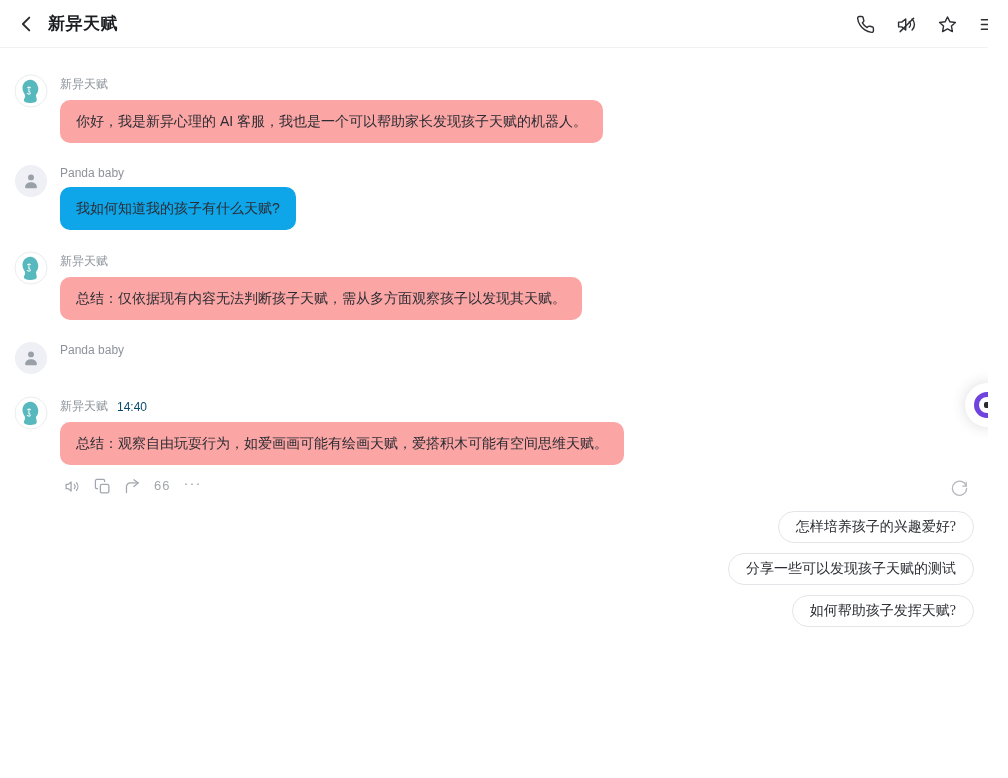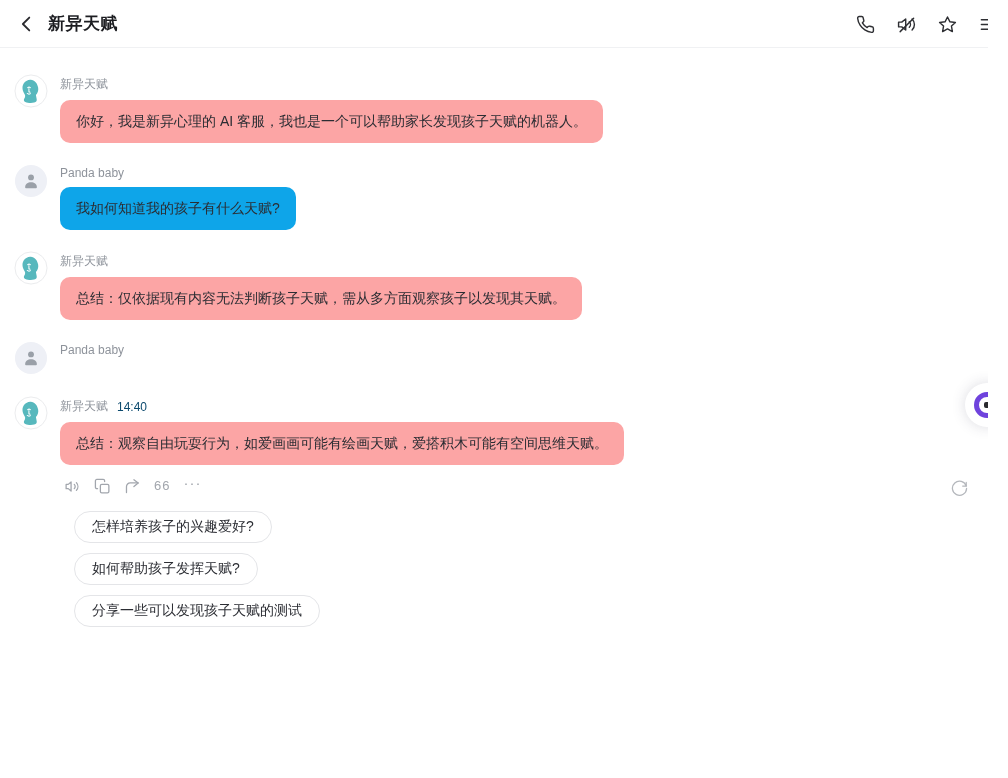--- a/index.html
+++ b/index.html
@@ -37,21 +37,21 @@
   .t-icon { width:17px; height:17px; color:#a2a6ad; display:flex; align-items:center;
     justify-content:center; cursor:pointer; }
   .t-icon svg { width:100%; height:100%; }
   .quote-label { font-size:13px; color:#a2a6ad; letter-spacing:1px; cursor:pointer; }
   .more-label { font-size:15px; color:#a2a6ad; letter-spacing:1px; cursor:pointer; line-height:10px; }
   .regen-btn { position:absolute; right:6px; bottom:-2px; width:17px; height:17px;
     color:#b4b7bc; cursor:pointer; }
   .regen-btn svg { width:100%; height:100%; }
 
   
-  .suggestions { padding:2px 0 0 60px; display:flex; flex-direction:column; align-items:flex-start; gap:10px; }
+  .suggestions { padding:2px 0 0 60px; display:flex; flex-direction:column; align-items:flex-end; gap:10px;font-family:Liberation Serif, serif; }
   .chip { background:#fff; border:1px solid #e4e5e8; border-radius:16px; height:32px;
     display:flex; align-items:center; padding:0 17px; font-size:14px; color:#2b2d33;
     cursor:pointer; white-space:nowrap; }
 
   
   .float-widget { position:absolute; top:383px; right:-21px; width:44px; height:44px;
     background:#fff; border-radius:50%; box-shadow:0 0 14px rgba(60,60,90,.18);
     display:flex; align-items:center; justify-content:center; cursor:pointer; }
   .float-widget .ring { width:26px; height:26px; border-radius:50%; border:5px solid #6f43dd;
     background:#fff; display:flex; align-items:center; justify-content:center; }
@@ -216,22 +216,22 @@
           <svg viewBox="0 0 24 24" fill="none" stroke="currentColor" stroke-width="1.8" stroke-linecap="round" stroke-linejoin="round">
               <path d="M21.5 8.5A10 10 0 1 0 22 12"></path>
               <polyline points="21.5 3.5 21.5 8.5 16.5 8.5"></polyline>
             </svg>
         </div>
       </div>
     </div>
 
     <div class="suggestions">
       <div class="chip">怎样培养孩子的兴趣爱好?</div>
+      <div class="chip">分享一些可以发现孩子天赋的测试</div>
       <div class="chip">如何帮助孩子发挥天赋?</div>
-      <div class="chip">分享一些可以发现孩子天赋的测试</div>
     </div>
 
   </div>
 
   <div class="float-widget">
     <div class="ring">
       <div class="dot"></div>
     </div>
   </div>
 

